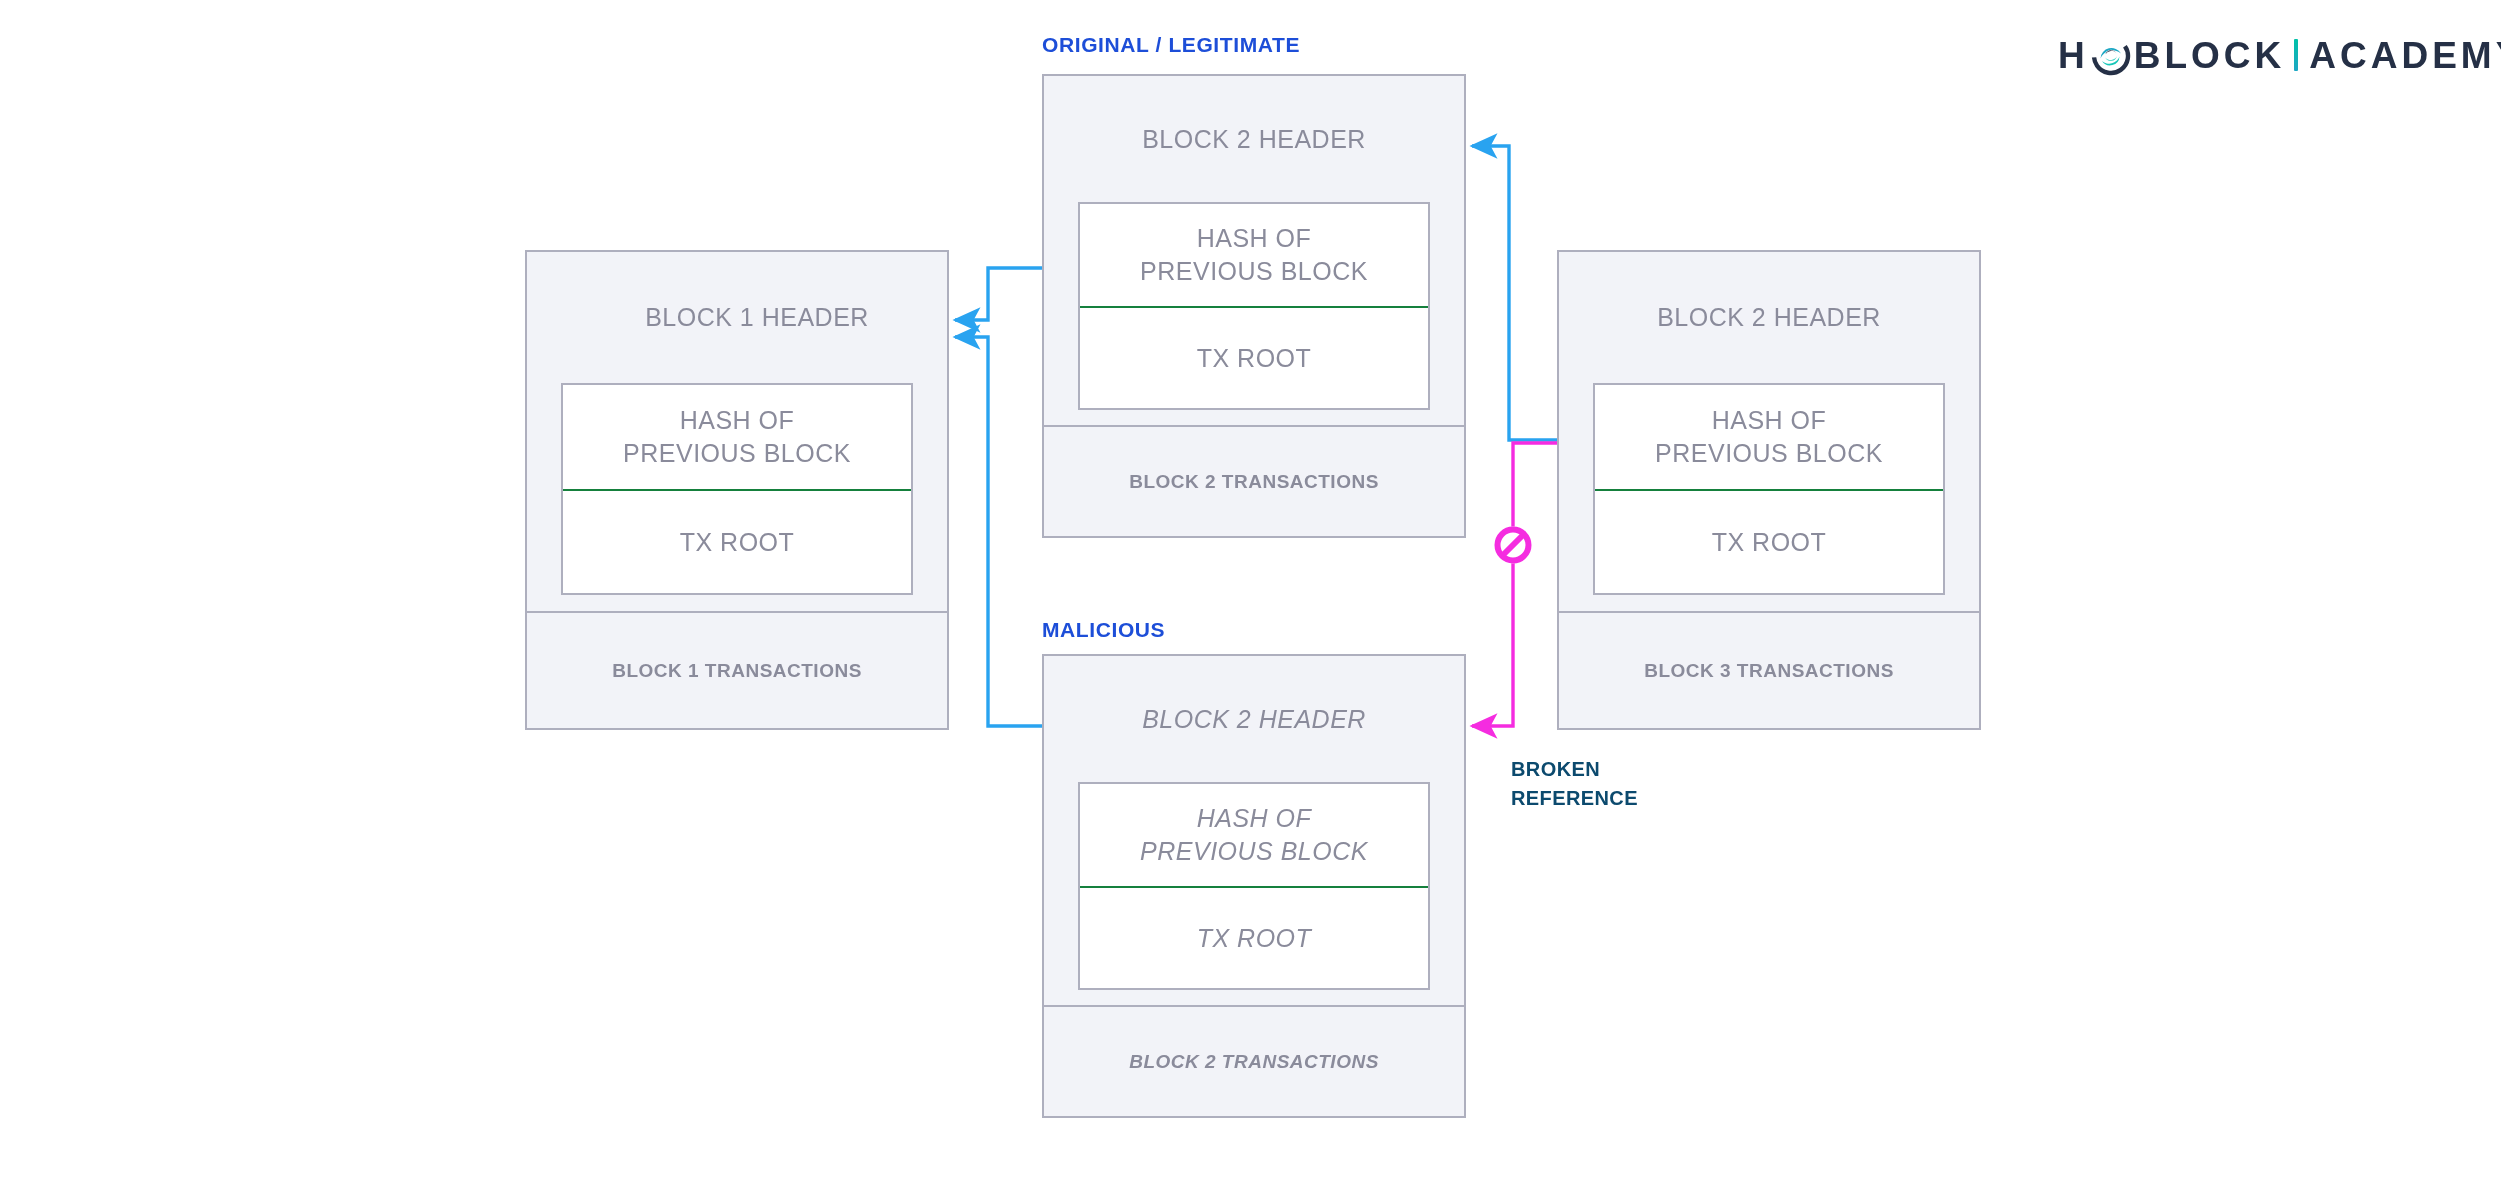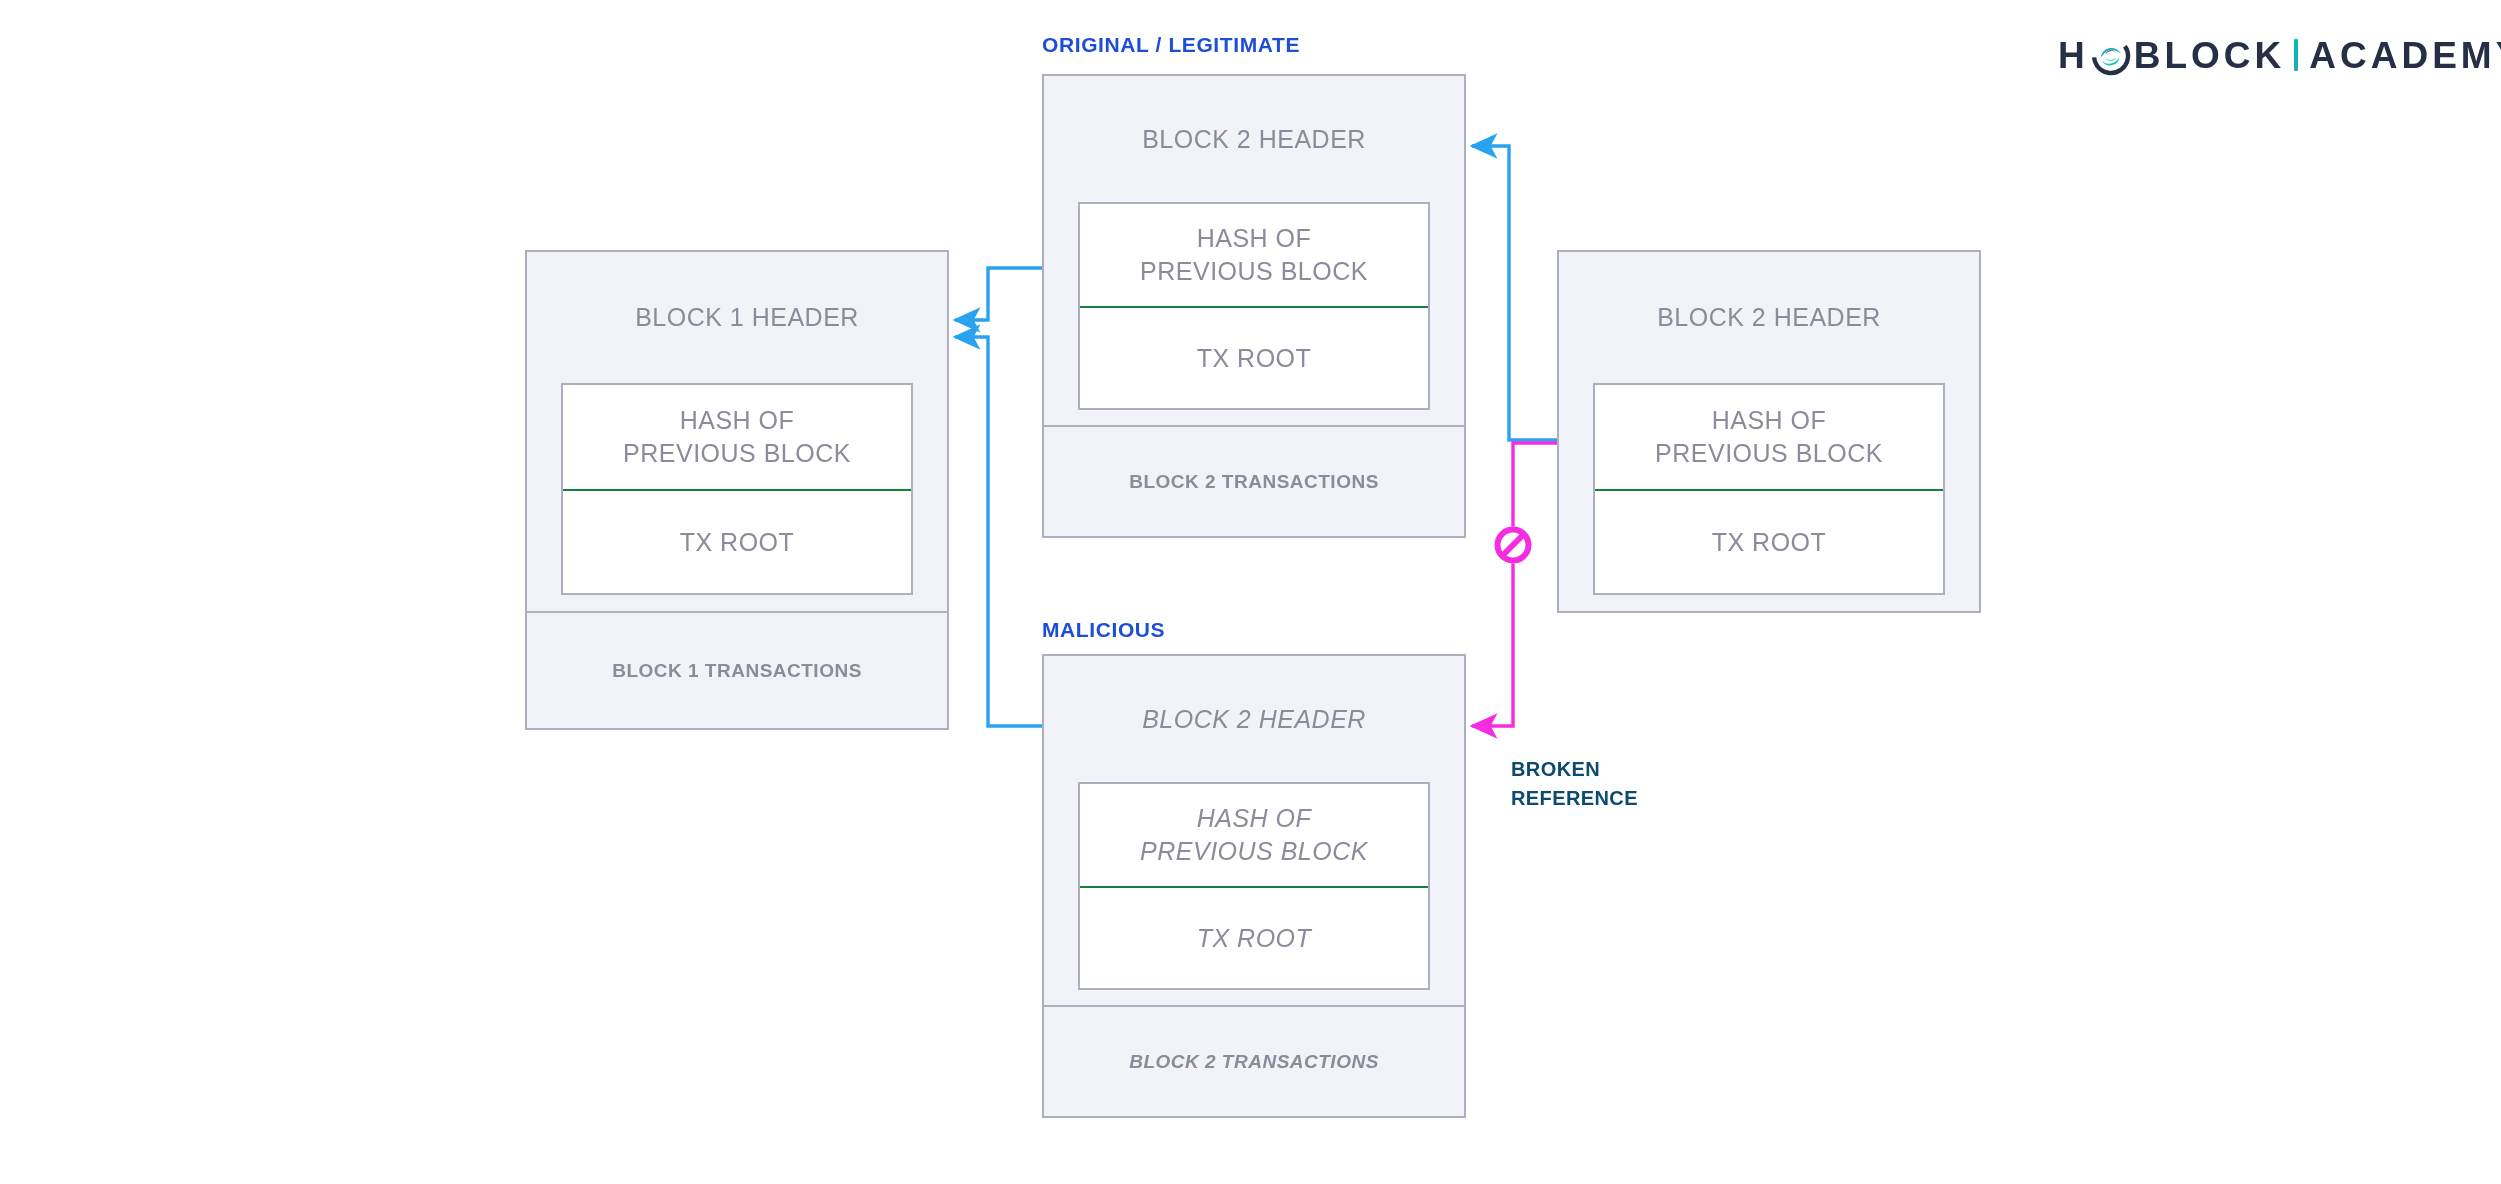--- a/index.html
+++ b/index.html
@@ -80,21 +80,20 @@
   .block {
     position: absolute;
     box-sizing: border-box;
   }
   .block-header {
     box-sizing: border-box;
     background: #f2f3f8;
     border: 2px solid #aeafbe;
     display: flex;
     flex-direction: column;
-    align-items: center;
   }
   .block-header-title {
     font-size: 25px;
     letter-spacing: 0.5px;
     color: #8a8b9b;
     text-align: center;
     width: 100%;
     display: flex;
     align-items: center;
     justify-content: center;
@@ -214,20 +213,21 @@
 
 <div class="block" id="block3" style="left:1557px; top:250px; width:424px; height:480px;">
   <div class="block-header" style="height:363px;">
     <div class="block-header-title" style="height:131px;">BLOCK 2 HEADER</div>
     <div class="field-group">
       <div class="field" style="height:104px;">HASH OF
 PREVIOUS BLOCK</div>
       <div class="field" style="height:104px;">TX ROOT</div>
     </div>
   </div>
+  <div class="block-body" style="height:117px;">BLOCK 3 TRANSACTIONS</div>
 </div>
 
 <svg id="connectors" viewBox="0 0 2501 1184">
   <defs>
     <marker id="arrow-blue" viewBox="0 0 12 12" refX="10.5" refY="6" markerWidth="9" markerHeight="9" orient="auto-start-reverse">
       <path d="M 11.5 6 L 0.5 1 L 3.2 6 L 0.5 11 Z" fill="#29a3f0"></path>
     </marker>
     <marker id="arrow-magenta" viewBox="0 0 12 12" refX="10.5" refY="6" markerWidth="9" markerHeight="9" orient="auto-start-reverse">
       <path d="M 11.5 6 L 0.5 1 L 3.2 6 L 0.5 11 Z" fill="#f52ce0"></path>
     </marker>

